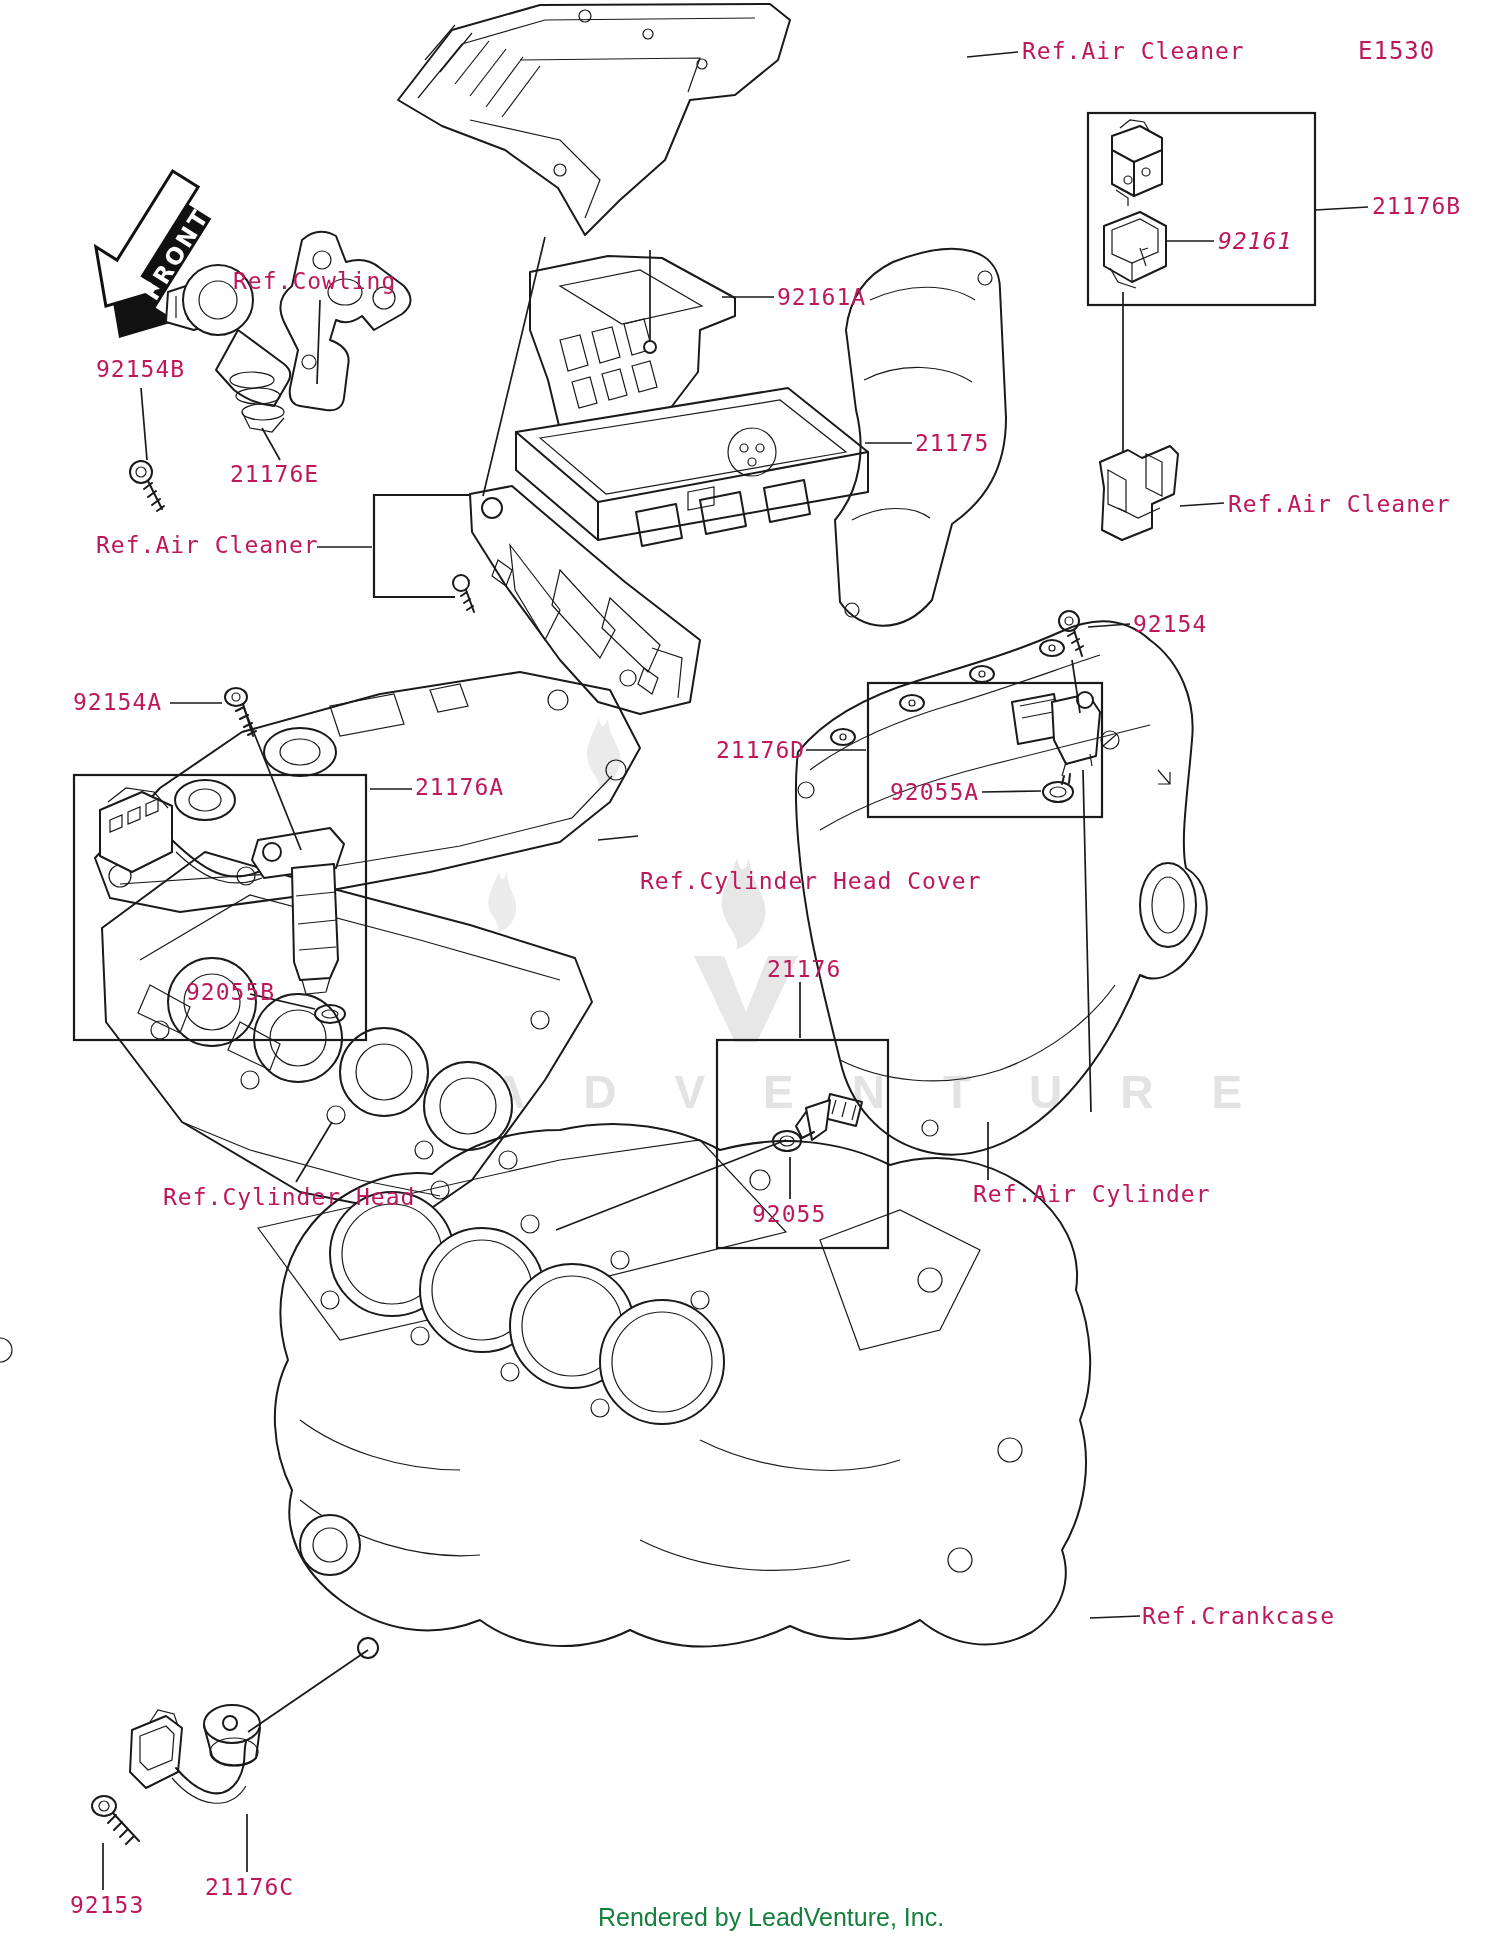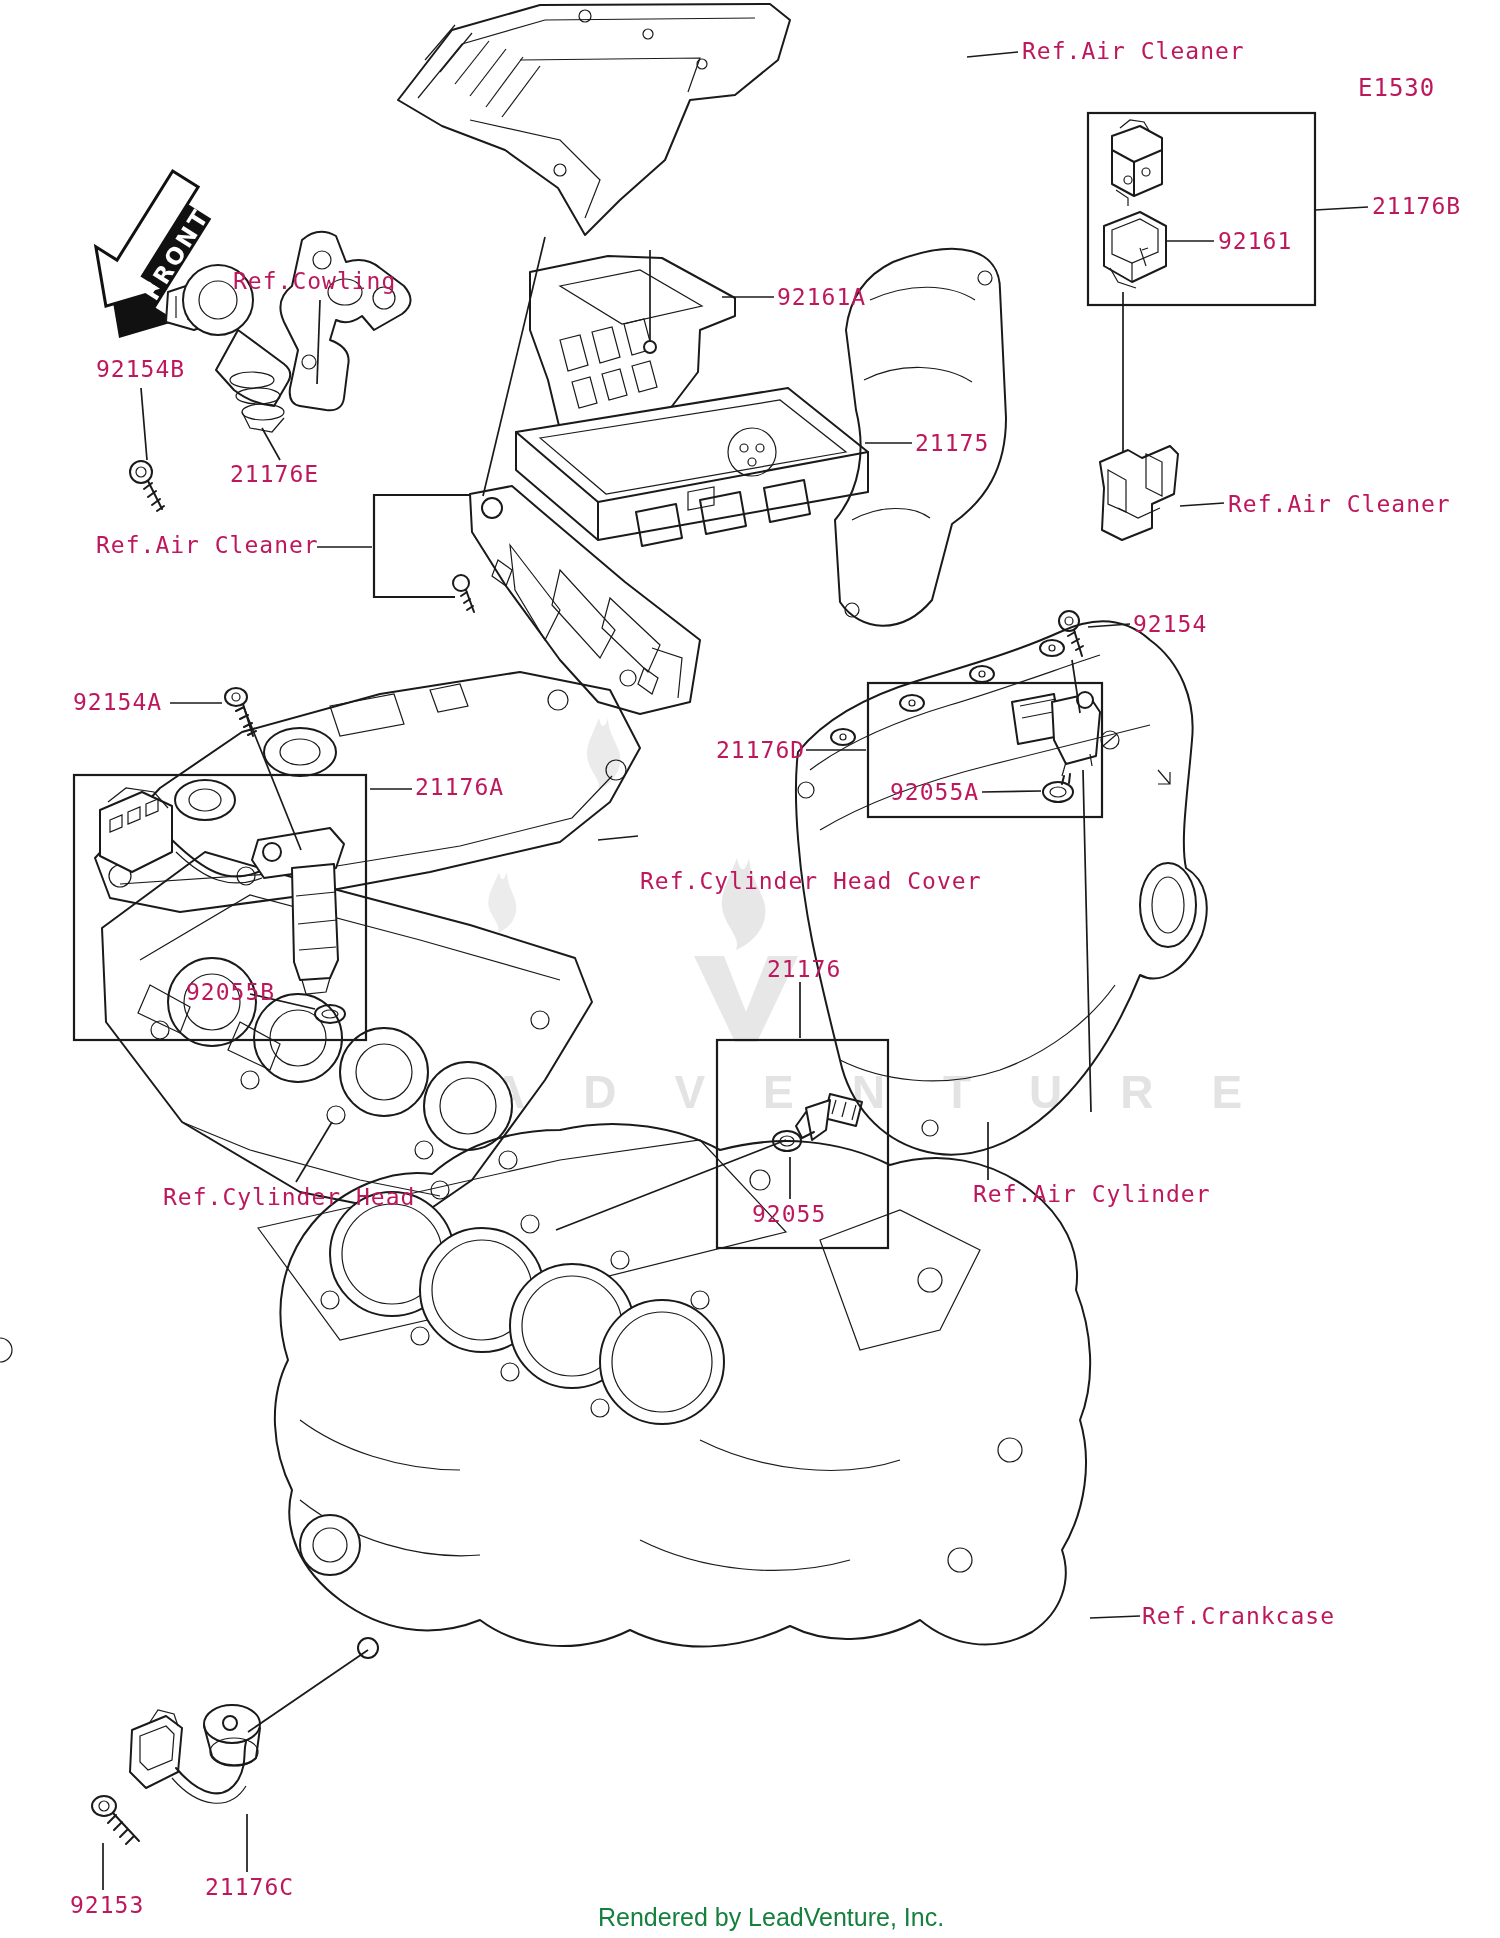--- a/index.html
+++ b/index.html
@@ -1,21 +1,21 @@
 <!DOCTYPE html>
 <html><head>
 <meta charset="utf-8">
 <style>
   html,body{margin:0;padding:0;background:#fff;}
   #page{position:relative;width:1500px;height:1938px;background:#ffffff;overflow:hidden;
         font-family:"DejaVu Sans Mono",monospace;}
   svg{position:absolute;left:0;top:0;}
   .lbl{position:absolute;font:23px/1.15 "DejaVu Sans Mono",monospace;color:#be185d;
        white-space:nowrap;letter-spacing:1px;}
-  .lbl.big{font-size:24px;margin-top:37px;}
+  .lbl.big{font-size:24px;}
   .footer{position:absolute;font-family:"Liberation Sans",sans-serif;font-size:25px;
           color:#15803d;letter-spacing:0px;white-space:nowrap;}
   .ln{stroke:#1a1a1a;stroke-width:1.7;fill:none;}
   .pt{stroke:#1a1a1a;stroke-width:2;fill:none;stroke-linejoin:round;stroke-linecap:round;}
   .ptw{stroke:#1a1a1a;stroke-width:2;fill:#ffffff;stroke-linejoin:round;}
   .thin{stroke:#1a1a1a;stroke-width:1.2;fill:none;}
   .box{stroke:#1a1a1a;stroke-width:2.2;fill:none;}
   .wm{fill:#e7e7e7;}
   .wmtext{font-family:"Liberation Sans",sans-serif;font-weight:bold;fill:#e3e3e3;
           font-size:46px;letter-spacing:58px;}
@@ -346,21 +346,21 @@
 </svg>
 
   <div class="lbl" style="left: 1022px; top: 38px;">Ref.Air Cleaner</div>
   <div class="lbl big" style="left: 1358px; top: 38px;">E1530</div>
   <div class="lbl" style="left: 233px; top: 268px;">Ref.Cowling</div>
   <div class="lbl" style="left: 96px; top: 356px;">92154B</div>
   <div class="lbl" style="left: 230px; top: 461px;">21176E</div>
   <div class="lbl" style="left: 777px; top: 284px;">92161A</div>
   <div class="lbl" style="left: 915px; top: 430px;">21175</div>
   <div class="lbl" style="left: 1372px; top: 193px;">21176B</div>
-  <div class="lbl" style="left: 1218px; top: 228px;">92161</div>
+  <div class="lbl" style="left: 1218px; top: 228px; font-style: italic;">92161</div>
   <div class="lbl" style="left: 1228px; top: 491px;">Ref.Air Cleaner</div>
   <div class="lbl" style="left: 1133px; top: 611px;">92154</div>
   <div class="lbl" style="left: 96px; top: 532px;">Ref.Air Cleaner</div>
   <div class="lbl" style="left: 73px; top: 689px;">92154A</div>
   <div class="lbl" style="left: 415px; top: 774px;">21176A</div>
   <div class="lbl" style="left: 158px; top: 979px; margin-left: 28px;">92055B</div>
   <div class="lbl" style="left: 716px; top: 737px;">21176D</div>
   <div class="lbl" style="left: 890px; top: 779px;">92055A</div>
   <div class="lbl" style="left: 640px; top: 868px;">Ref.Cylinder Head Cover</div>
   <div class="lbl" style="left: 767px; top: 956px;">21176</div>

